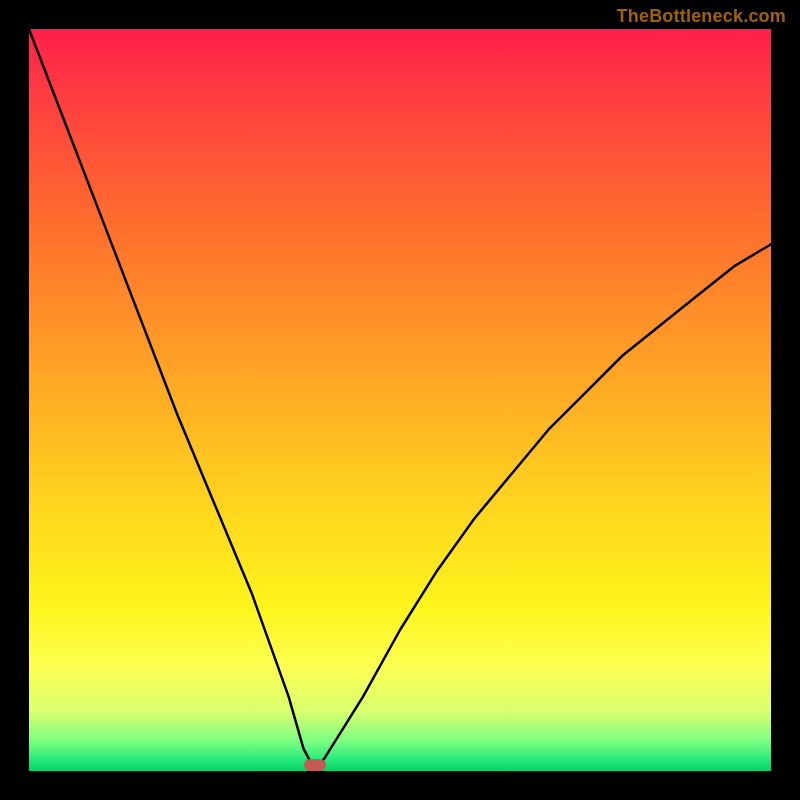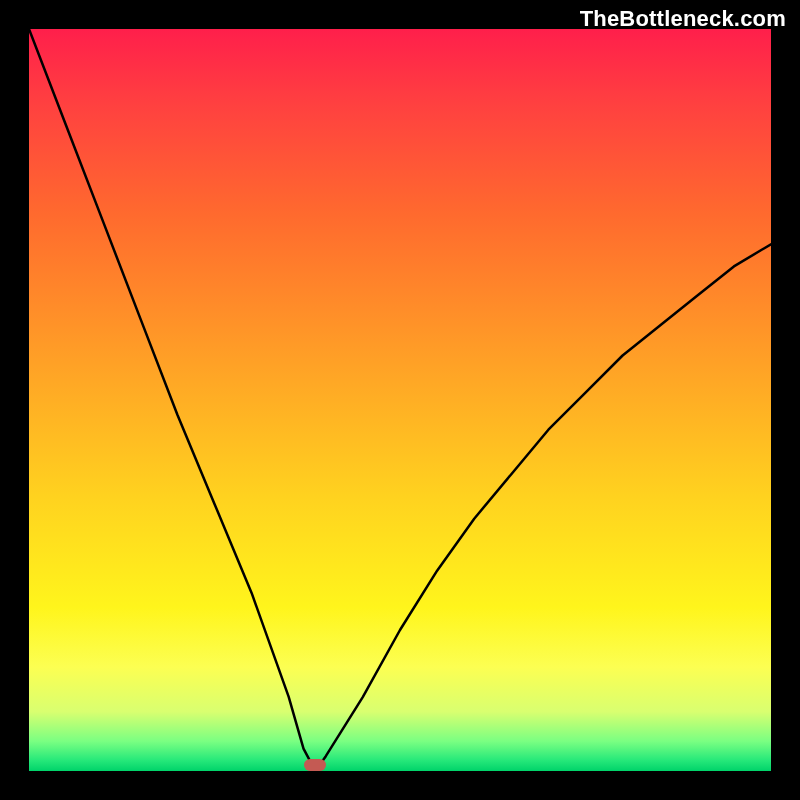--- a/index.html
+++ b/index.html
@@ -28,22 +28,22 @@
       #d9ff70 92%,
       #7aff82 96%,
       #28e97a 98.5%,
       #00d36a 100%
     );
   }
   .watermark {
     position: absolute;
     top: 6px;
     right: 14px;
-    color: #ffffff;
-    font-size: 22px;
+    color: #a16207;
+    font-size: 18px;
     font-weight: 600;
     letter-spacing: 0.2px;
     user-select: none;
   }
   svg.curve {
     position: absolute;
     left: 0;
     top: 0;
     width: 742px;
     height: 742px;

